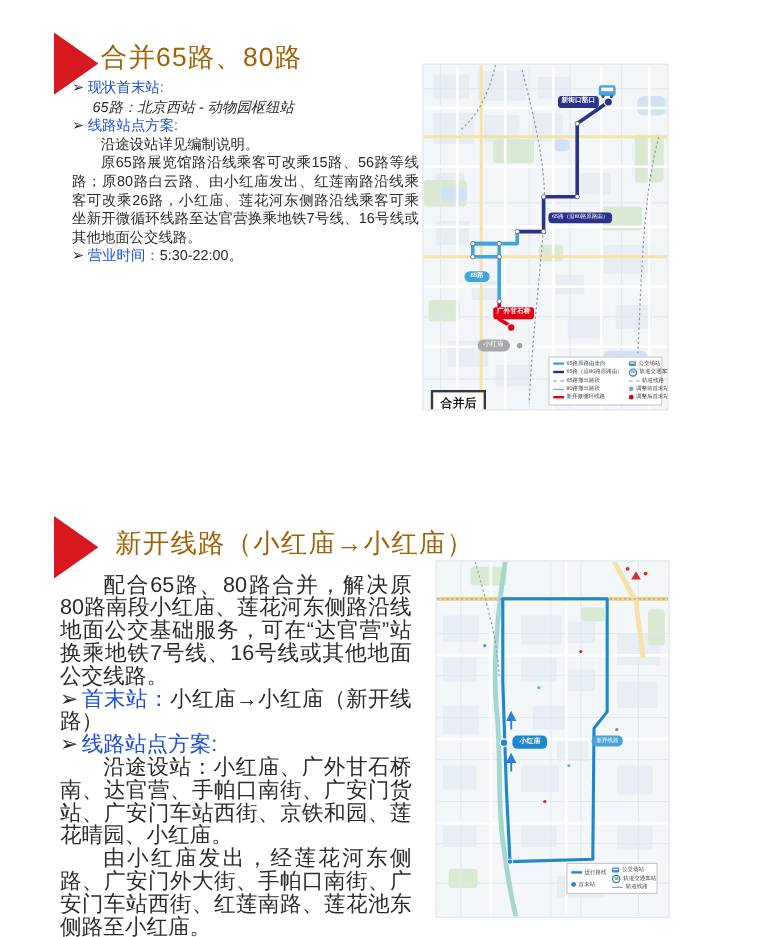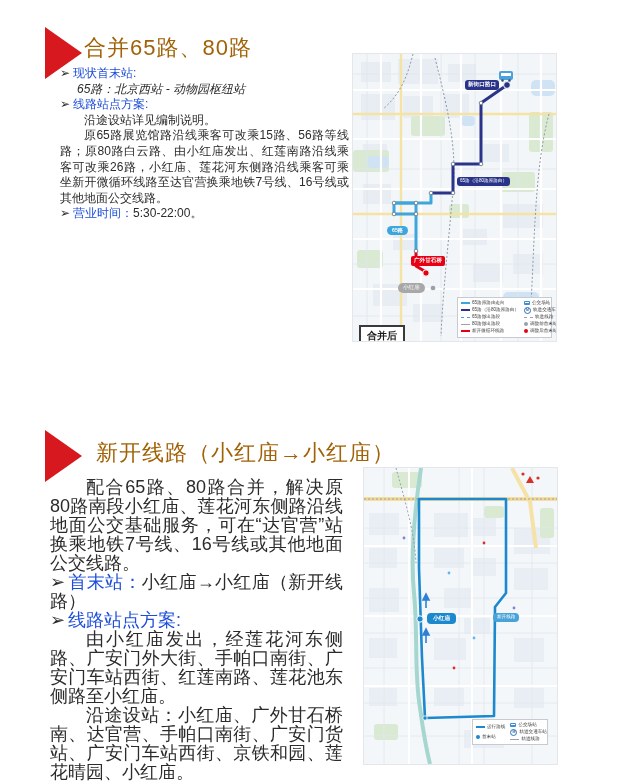--- a/index.html
+++ b/index.html
@@ -235,22 +235,22 @@
   </div>
 </div>
 
 <div class="tri" style="left:45px;top:430px;"></div>
 <div class="sec-title" style="left:84px;top:438px;margin-left:12px;">新开线路（小红庙→小红庙）</div>
 
 <div class="col" id="col2">
   <div class="para">配合65路、80路合并，解决原80路南段小红庙、莲花河东侧路沿线地面公交基础服务，可在“达官营”站换乘地铁7号线、16号线或其他地面公交线路。</div>
   <div><span class="arrow">➢</span><span class="bullet">首末站：</span><span class="mix">小红庙→小红庙（新开线路）</span></div>
   <div><span class="arrow">➢</span><span class="bullet">线路站点方案:</span></div>
+  <div class="para">沿途设站：小红庙、广外甘石桥南、达官营、手帕口南街、广安门货站、广安门车站西街、京铁和园、莲花晴园、小红庙。</div>
   <div class="para">由小红庙发出，经莲花河东侧路、广安门外大街、手帕口南街、广安门车站西街、红莲南路、莲花池东侧路至小红庙。</div>
-  <div class="para">沿途设站：小红庙、广外甘石桥南、达官营、手帕口南街、广安门货站、广安门车站西街、京铁和园、莲花晴园、小红庙。</div>
   <div><span class="arrow">➢</span><span class="bullet">营业时间：</span><span class="mix">6:30-20:20。</span></div>
 </div>
 
 <div class="map" id="map2">
   <svg width="193" height="296" viewBox="0 0 193 296">
     <rect x="0" y="0" width="193" height="296" fill="#f4f7fa"></rect>
     <g fill="#e9eef4">
       <rect x="5" y="45" width="30" height="22"></rect>
         <rect x="70" y="45" width="34" height="24"></rect>
       <rect x="70" y="80" width="30" height="20"></rect>

